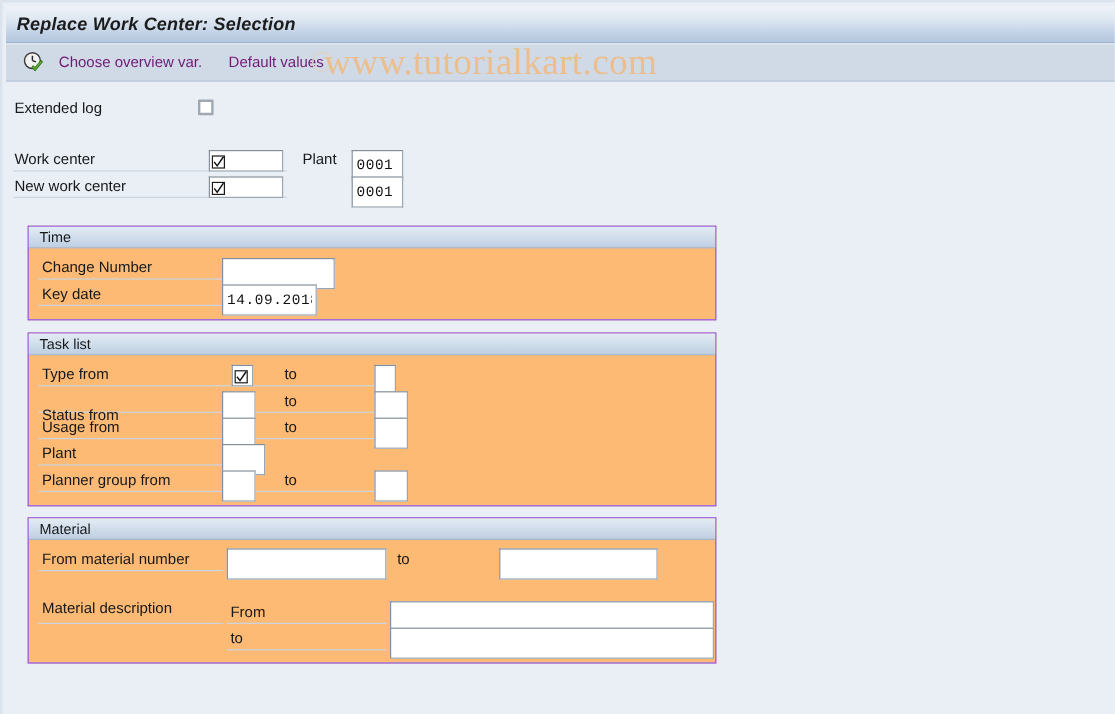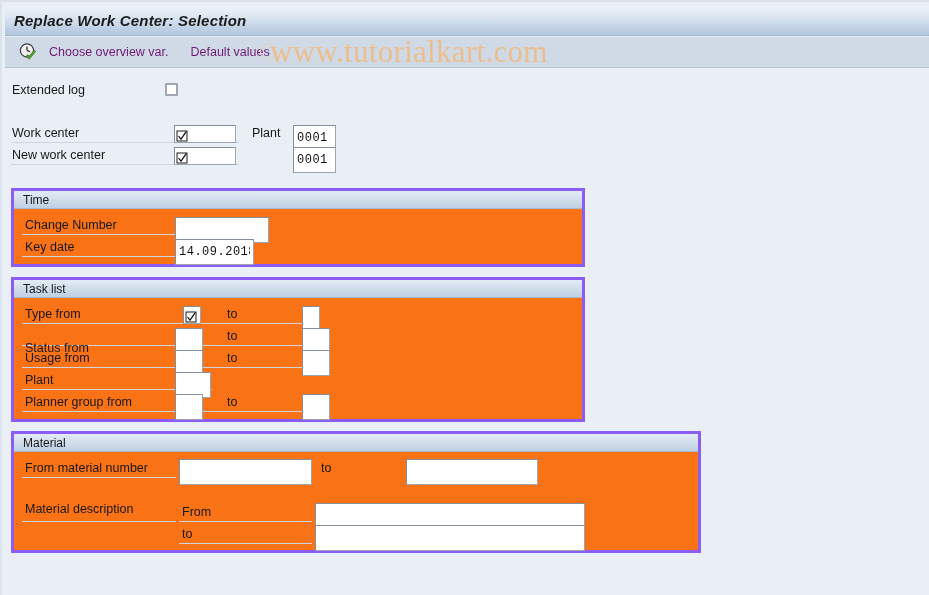--- a/index.html
+++ b/index.html
@@ -147,22 +147,23 @@
   
   .sep {
     position: absolute;
     height: 1px;
     background: #cbd6e2;
   }
 
   
   .group {
     position: absolute;
-    border: 3px solid #8b5cf6;
-    background: #f97316;
+    border: 1px solid #8b5cf6;
+    background: #fdba74;
+    margin-left: 12px;
   }
   .group > .gh {
     height: 18px;
     background: linear-gradient(to bottom, #e3ecf5 0%, #cfdcea 55%, #bfd0e3 100%);
     border-bottom: 1px solid #a2bad4;
     display: flex; align-items: center;
     padding-left: 9px;
     font-size: 12px;
     color: #16181a;
   }
@@ -272,21 +273,21 @@
         <input class="inp" style="left: 161px; top: 74px; width: 36px;" type="text" value="">
 
         <div class="sep" style="left:8px; top:113px; width:290px;"></div>
         <div class="lbl" style="position:absolute; left:11px; top:97px;">Planner group from</div>
         <input class="inp" style="left: 161px; top: 96px; width: 28px;" type="text" value="">
         <div class="lbl" style="position:absolute; left:213px; top:97px;">to</div>
         <input class="inp" style="left: 288px; top: 96px; width: 28px;" type="text" value="">
       </div>
     </div>
 
-    <div class="group" style="left:6px; top:362px; width:690px; height:122px;">
+    <div class="group" style="left:6px; top:362px; width:574px; height:122px;">
       <div class="gh">Material</div>
       <div class="gbody">
 
         <div class="sep" style="left:8px; top:25px; width:154px;"></div>
         <div class="lbl" style="position:absolute; left:11px; top:9px;">From material number</div>
         <input class="inp" style="left: 165px; top: 7px; width: 133px;" type="text" value="">
         <div class="lbl" style="position:absolute; left:307px; top:9px;">to</div>
         <input class="inp" style="left: 392px; top: 7px; width: 132px;" type="text" value="">
 
         <div class="sep" style="left:8px; top:69px; width:154px;"></div>

